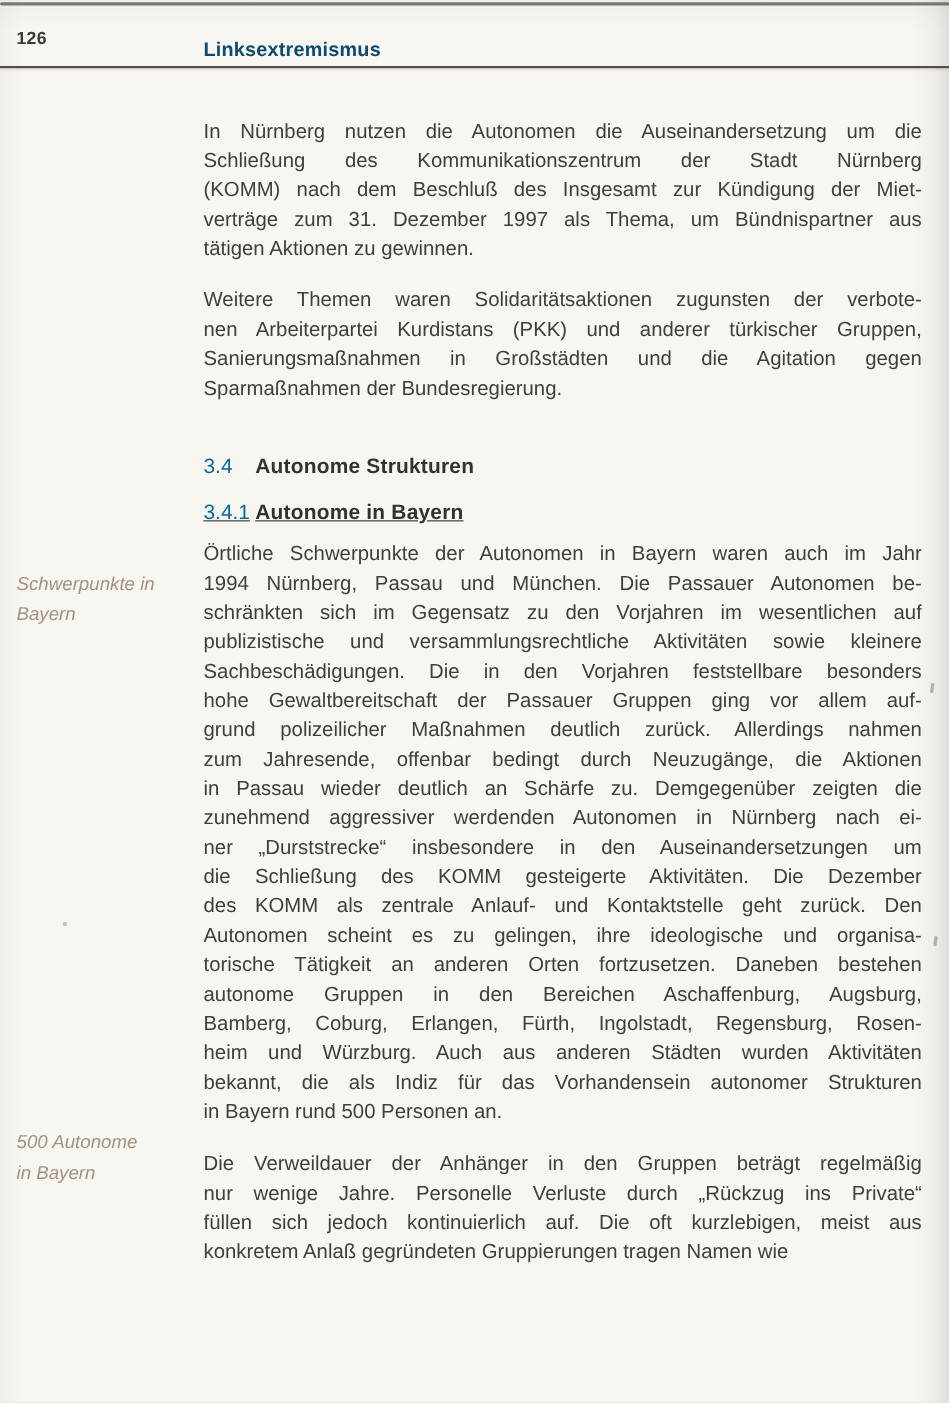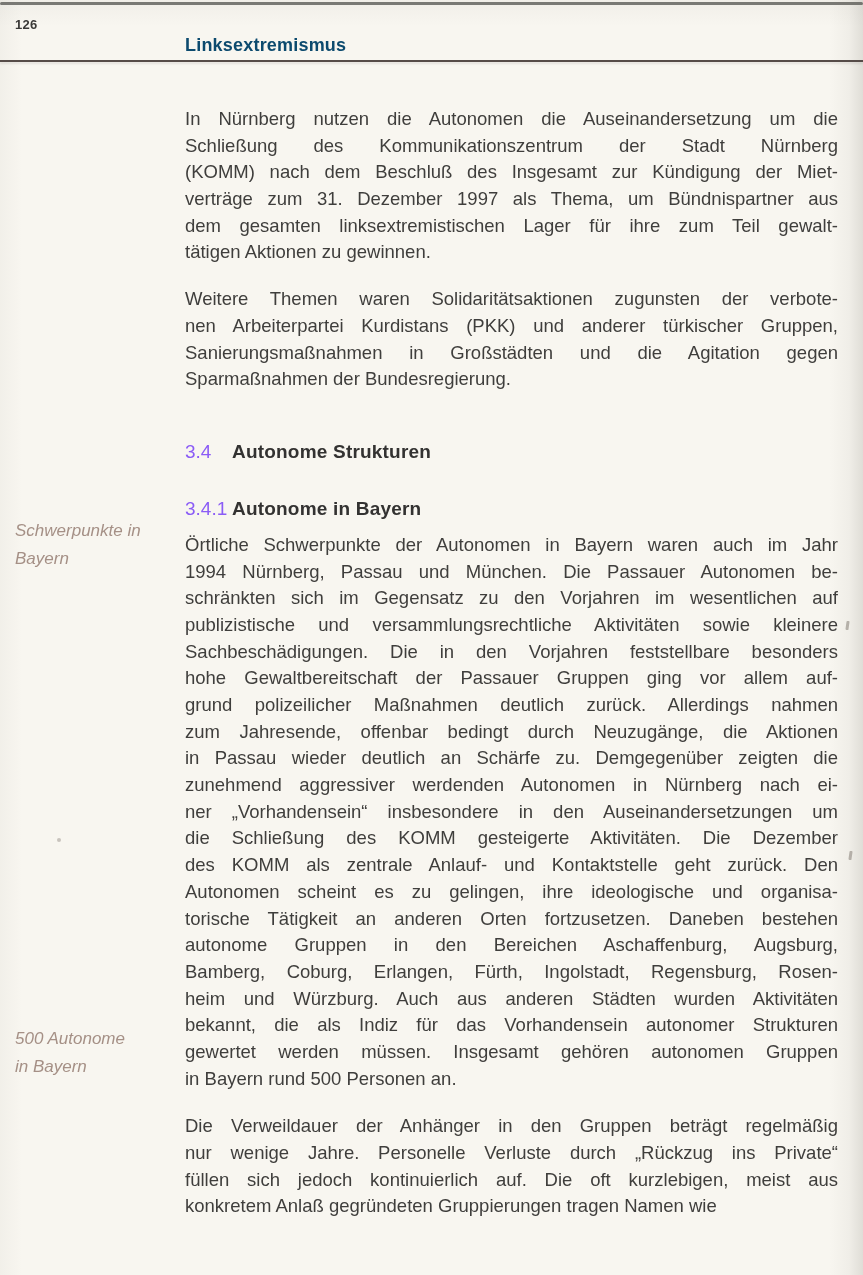--- a/index.html
+++ b/index.html
@@ -18,22 +18,22 @@
     background:
       linear-gradient(90deg, rgba(120,115,105,0.05) 0px, rgba(0,0,0,0) 22px),
       linear-gradient(270deg, rgba(110,108,100,0.18) 0px, rgba(110,108,100,0.06) 14px, rgba(0,0,0,0) 34px),
       linear-gradient(180deg, rgba(140,136,126,0.07) 0px, rgba(0,0,0,0) 26px);
   }
   .top-edge-line{
     position:absolute;left:0;top:2px;width:863px;height:3px;
     background:#64645f;opacity:.85;border-radius:2px;
   }
   .header-pagenum{
-    position:absolute;left:15px;top:17px;
-    font-size:13px;font-weight:700;color:#3b3a38;letter-spacing:.3px;
+    position:absolute;left:15px;top:27px;
+    font-size:16px;font-weight:700;color:#3b3a38;letter-spacing:.3px;
   }
   .header-chapter{
     position:absolute;left:185px;top:35px;
     font-size:18px;font-weight:700;color:#0c4a6e;letter-spacing:.2px;
   }
   .header-rule{
     position:absolute;left:0;top:60px;width:863px;height:2px;
     background:#564c48;
     box-shadow:0 2px 2px rgba(90,80,75,0.12);
   }
@@ -44,21 +44,21 @@
   .bline{
     line-height:26.7px;height:26.7px;overflow:hidden;
     text-align:justify;text-align-last:justify;
     white-space:nowrap;
   }
   .bline.last{text-align-last:left;}
   .heading{
     font-size:19px;line-height:26px;height:26px;display:flex;
     color:#333231;
   }
-  .heading .h-num{font-weight:400;width:47px;flex:0 0 47px;color:#8b5cf6;}
+  .heading .h-num{font-weight:400;width:47px;flex:0 0 47px;color:#0369a1;}
   .heading .h-title{font-weight:700;letter-spacing:.2px;}
   .margin-note{
     position:absolute;left:15px;width:160px;
     font-size:17px;line-height:28px;
     font-style:italic;color:#a59086;
   }
   .mn-line{display:block;}
   .speck{position:absolute;background:#8d877f;border-radius:1px;opacity:.6;}
   .speck.s1{left:846px;top:621px;width:3px;height:9px;transform:rotate(8deg);}
   .speck.s2{left:849px;top:851px;width:3px;height:9px;transform:rotate(8deg);}
@@ -86,58 +86,56 @@
     <span class="mn-line">500 Autonome</span>
     <span class="mn-line">in Bayern</span>
   </div>
 
   <div id="main-column">
       <div class="para" style="margin-top: 0px;">
         <div class="bline">In Nürnberg nutzen die Autonomen die Auseinandersetzung um die</div>
         <div class="bline">Schließung des Kommunikationszentrum der Stadt Nürnberg</div>
         <div class="bline">(KOMM) nach dem Beschluß des Insgesamt zur Kündigung der Miet-</div>
         <div class="bline">verträge zum 31. Dezember 1997 als Thema, um Bündnispartner aus</div>
-        <div class="bline">dem gesamten linksextremistischen Lager für ihre zum Teil gewalt-</div>
         <div class="bline last">tätigen Aktionen zu gewinnen.</div>
       </div>
       <div class="para" style="margin-top: 20px;">
         <div class="bline">Weitere Themen waren Solidaritätsaktionen zugunsten der verbote-</div>
         <div class="bline">nen Arbeiterpartei Kurdistans (PKK) und anderer türkischer Gruppen,</div>
         <div class="bline">Sanierungsmaßnahmen in Großstädten und die Agitation gegen</div>
         <div class="bline last">Sparmaßnahmen der Bundesregierung.</div>
       </div>
       <div class="heading" style="margin-top: 46px;">
         <span class="h-num">3.4</span>
         <span class="h-title">Autonome Strukturen</span>
       </div>
-      <div class="heading" style="margin-top: 31px;">
+      <div class="heading" style="margin-top: 16px; text-decoration: underline;">
         <span class="h-num">3.4.1</span>
         <span class="h-title">Autonome in Bayern</span>
       </div>
       <div class="para" style="margin-top: 10px;">
         <div class="bline">Örtliche Schwerpunkte der Autonomen in Bayern waren auch im Jahr</div>
         <div class="bline">1994 Nürnberg, Passau und München. Die Passauer Autonomen be-</div>
         <div class="bline">schränkten sich im Gegensatz zu den Vorjahren im wesentlichen auf</div>
         <div class="bline">publizistische und versammlungsrechtliche Aktivitäten sowie kleinere</div>
         <div class="bline">Sachbeschädigungen. Die in den Vorjahren feststellbare besonders</div>
         <div class="bline">hohe Gewaltbereitschaft der Passauer Gruppen ging vor allem auf-</div>
         <div class="bline">grund polizeilicher Maßnahmen deutlich zurück. Allerdings nahmen</div>
         <div class="bline">zum Jahresende, offenbar bedingt durch Neuzugänge, die Aktionen</div>
         <div class="bline">in Passau wieder deutlich an Schärfe zu. Demgegenüber zeigten die</div>
         <div class="bline">zunehmend aggressiver werdenden Autonomen in Nürnberg nach ei-</div>
-        <div class="bline">ner „Vorhandensein“ insbesondere in den Auseinandersetzungen um</div>
+        <div class="bline">ner „Durststrecke“ insbesondere in den Auseinandersetzungen um</div>
         <div class="bline">die Schließung des KOMM gesteigerte Aktivitäten. Die Dezember</div>
         <div class="bline">des KOMM als zentrale Anlauf- und Kontaktstelle geht zurück. Den</div>
         <div class="bline">Autonomen scheint es zu gelingen, ihre ideologische und organisa-</div>
         <div class="bline">torische Tätigkeit an anderen Orten fortzusetzen. Daneben bestehen</div>
         <div class="bline">autonome Gruppen in den Bereichen Aschaffenburg, Augsburg,</div>
         <div class="bline">Bamberg, Coburg, Erlangen, Fürth, Ingolstadt, Regensburg, Rosen-</div>
         <div class="bline">heim und Würzburg. Auch aus anderen Städten wurden Aktivitäten</div>
         <div class="bline">bekannt, die als Indiz für das Vorhandensein autonomer Strukturen</div>
-        <div class="bline">gewertet werden müssen. Insgesamt gehören autonomen Gruppen</div>
         <div class="bline last">in Bayern rund 500 Personen an.</div>
       </div>
       <div class="para" style="margin-top: 21px;">
         <div class="bline">Die Verweildauer der Anhänger in den Gruppen beträgt regelmäßig</div>
         <div class="bline">nur wenige Jahre. Personelle Verluste durch „Rückzug ins Private“</div>
         <div class="bline">füllen sich jedoch kontinuierlich auf. Die oft kurzlebigen, meist aus</div>
         <div class="bline last">konkretem Anlaß gegründeten Gruppierungen tragen Namen wie</div>
       </div>
     </div>
 

